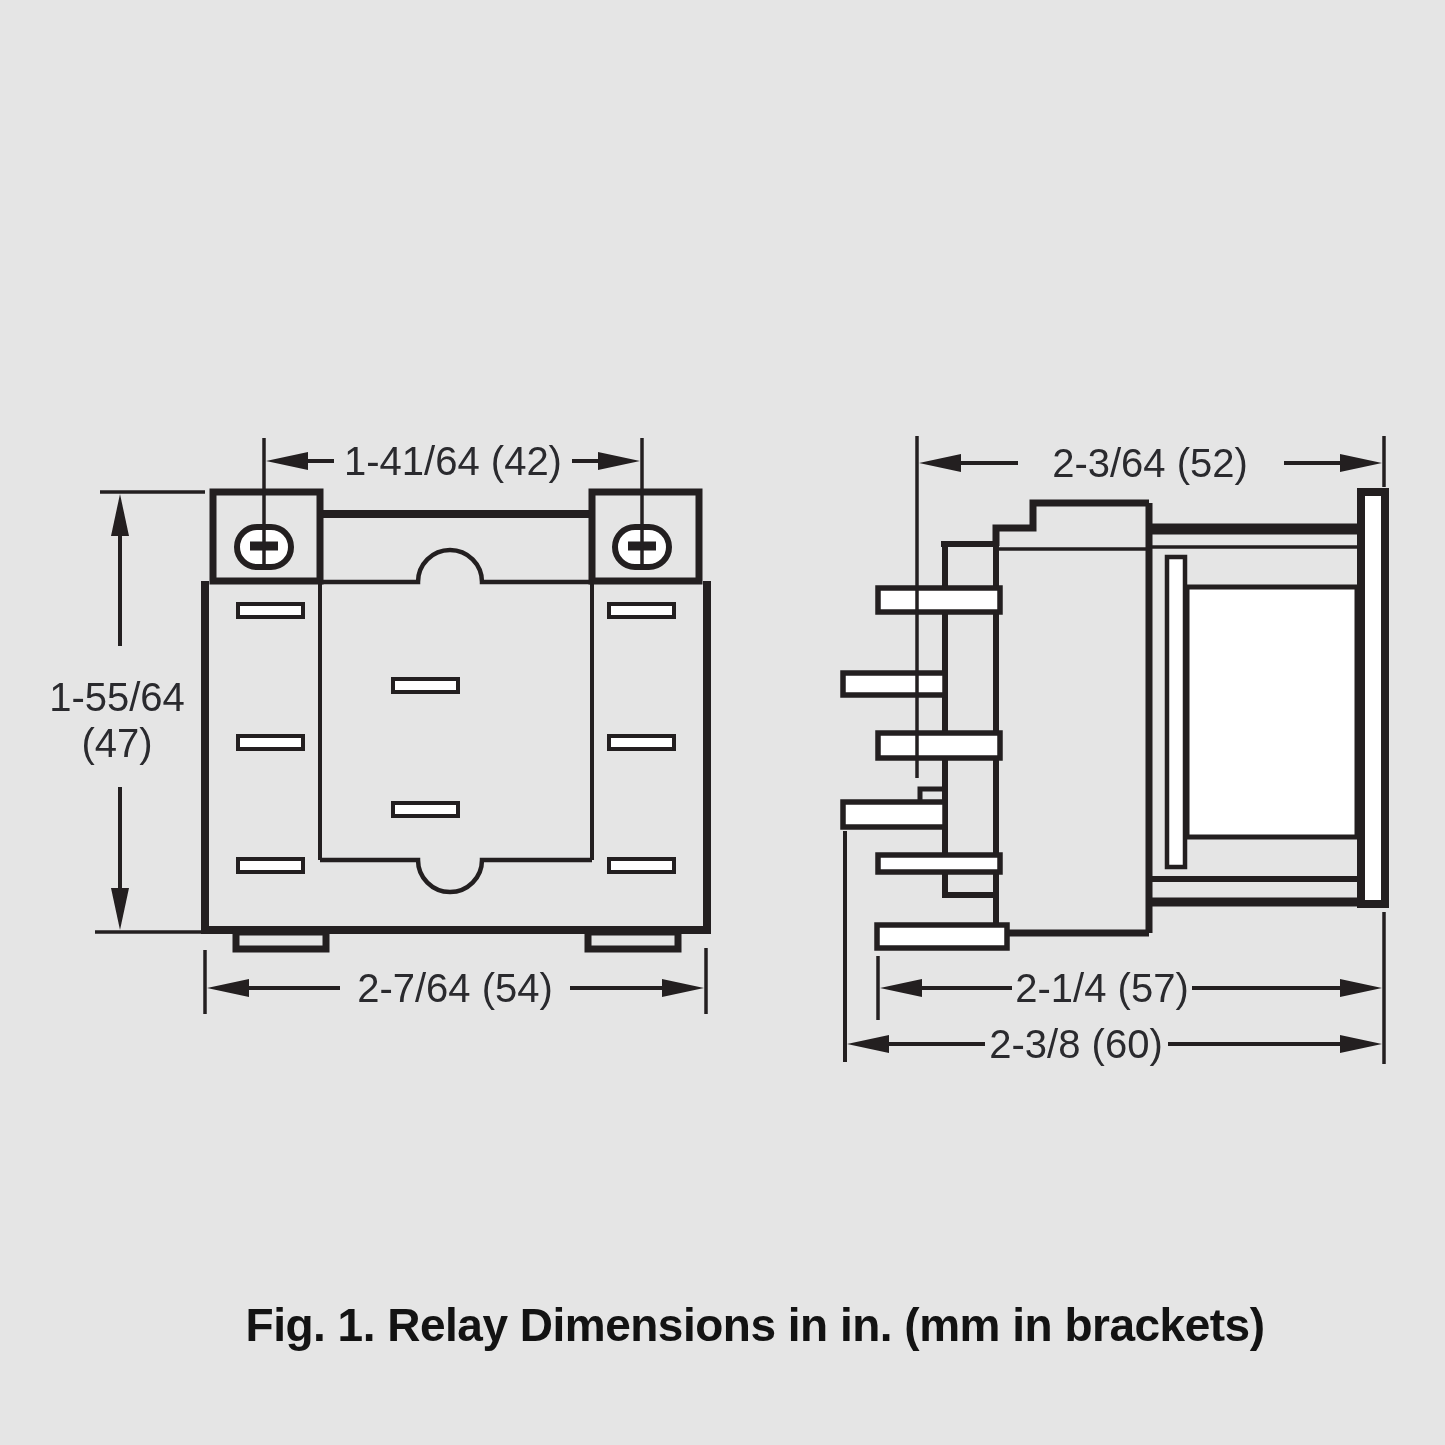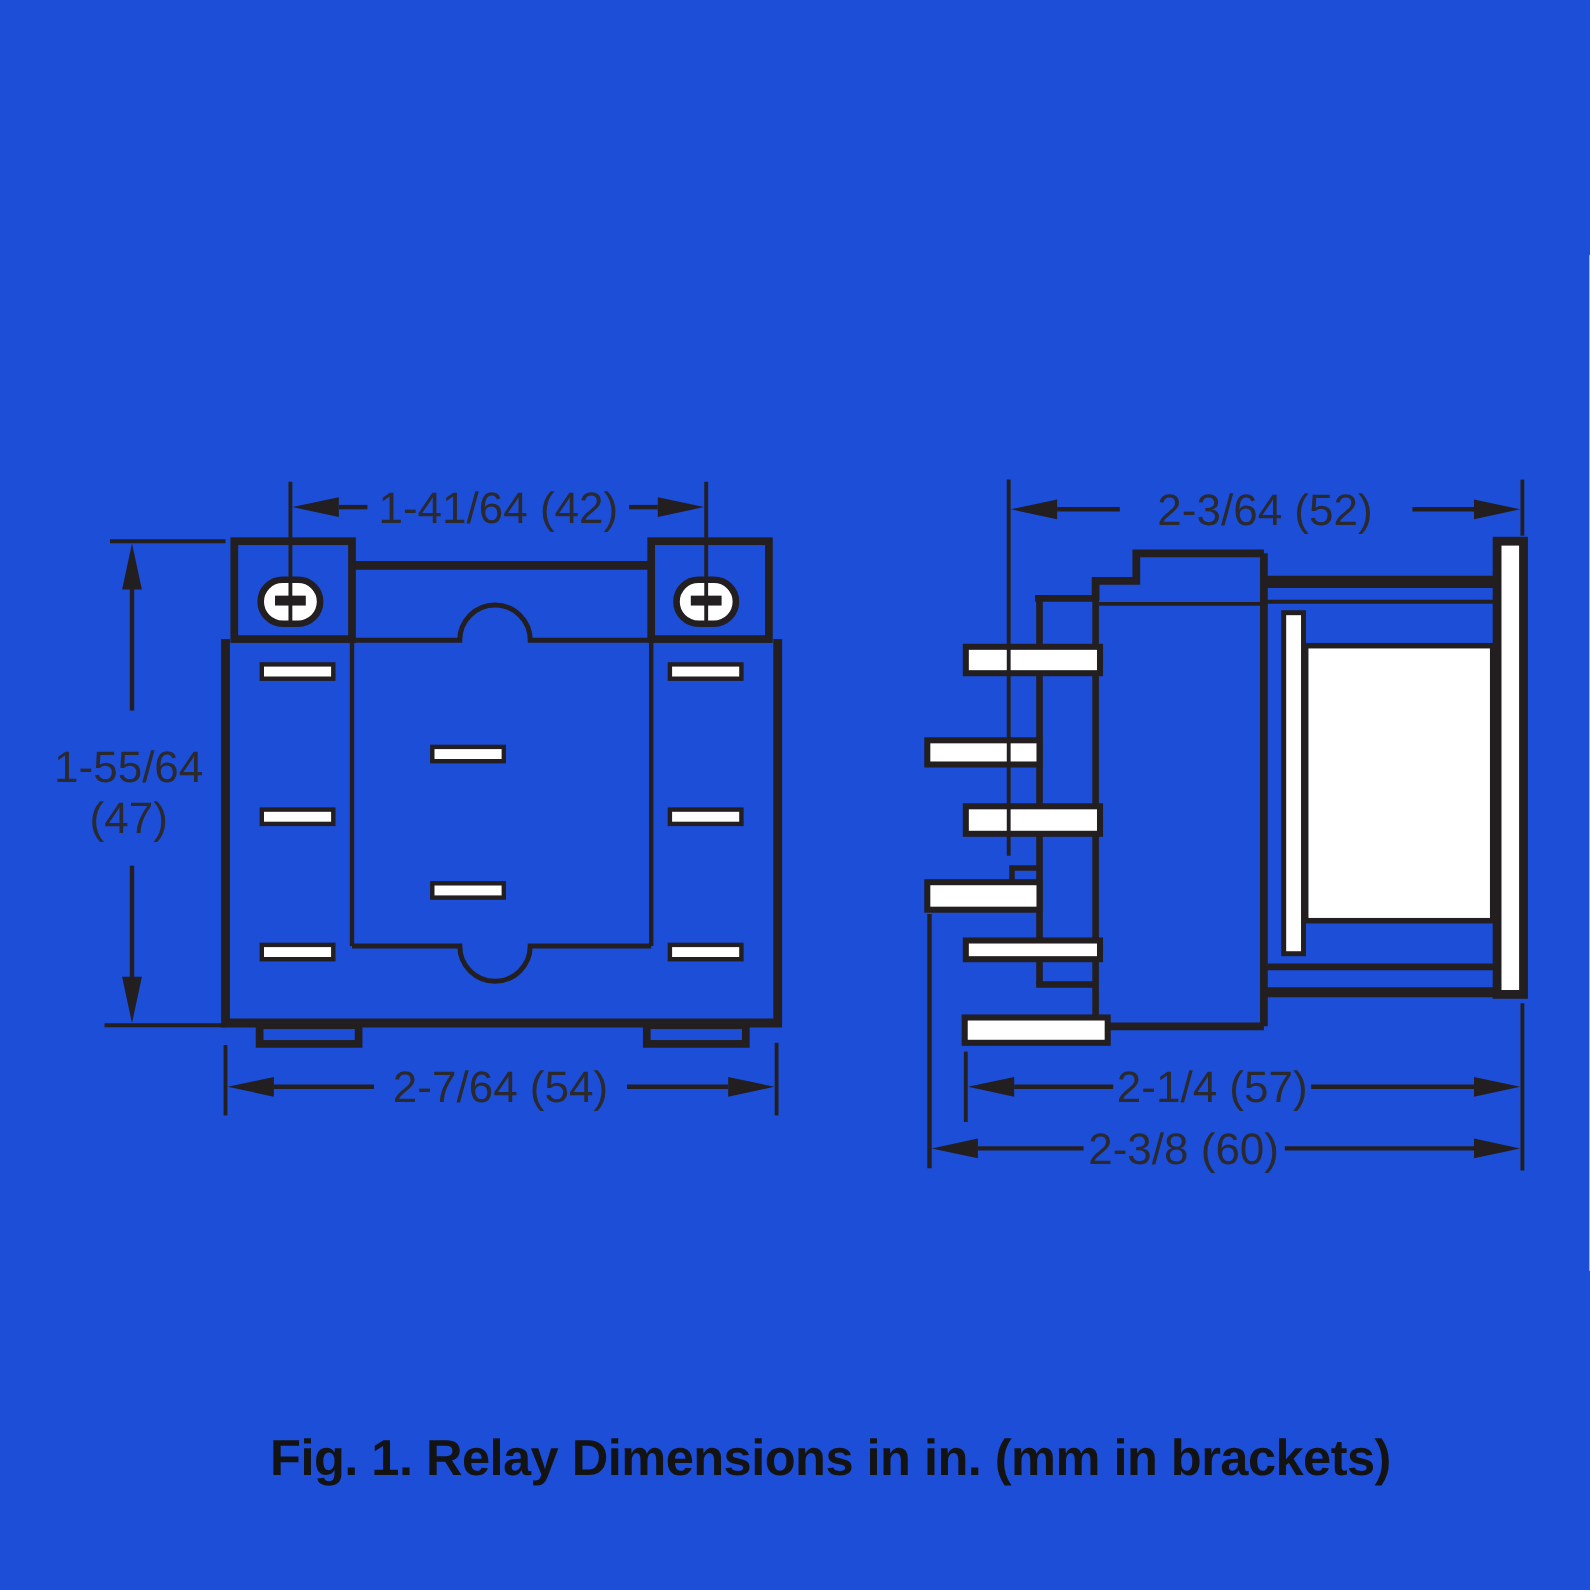--- a/index.html
+++ b/index.html
@@ -1,16 +1,16 @@
 <!DOCTYPE html>
 <html><head>
 <meta charset="utf-8">
 <style>
   html,body{margin:0;padding:0;background:#ffffff;}
-  .page{position:relative;width:1445px;height:1445px;background:#1d4ed8;overflow:hidden;
+  .page{position:relative;width:1445px;height:1445px;background:#e5e5e5;overflow:hidden;
         font-family:"Liberation Sans",sans-serif;}
   svg{position:absolute;left:0;top:0;}
   .ln{stroke:#231f20;fill:none;stroke-linecap:butt;stroke-linejoin:miter;}
   .fw{fill:#ffffff;stroke:#231f20;}
   .ar{fill:#231f20;stroke:none;}
   .dim{font-family:"Liberation Sans",sans-serif;font-size:40px;fill:#2a2a2e;text-anchor:middle;}
   .cap{font-family:"Liberation Sans",sans-serif;font-size:46px;font-weight:bold;fill:#131313;
        text-anchor:middle;letter-spacing:-0.5px;}
 </style>
 </head>

